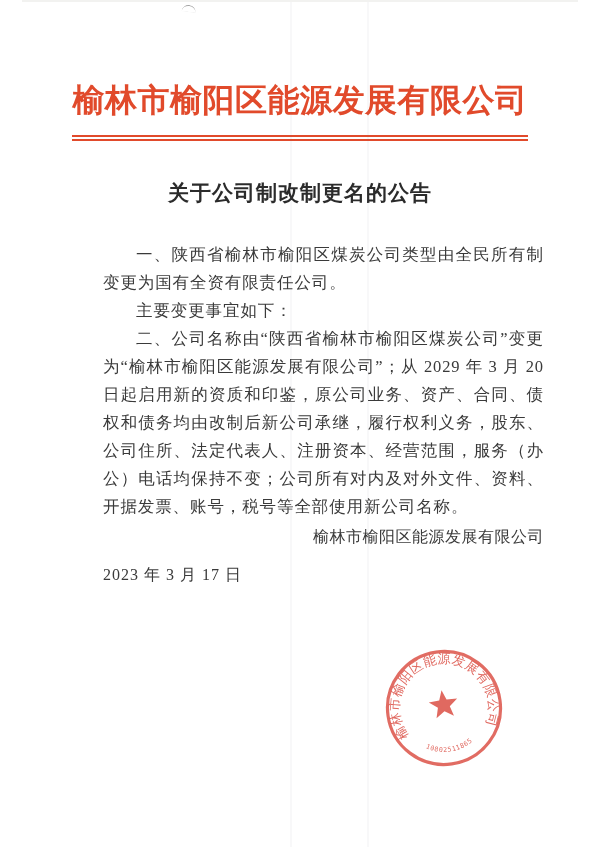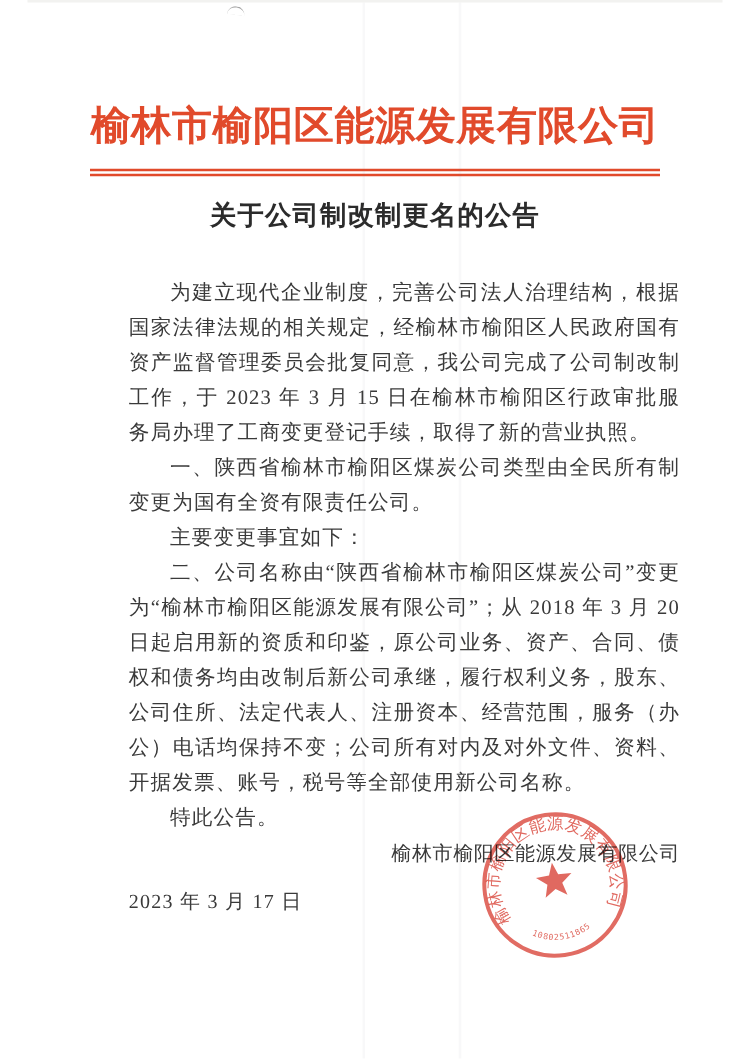--- a/index.html
+++ b/index.html
@@ -34,21 +34,21 @@
     color: var(--red);
   }
   .divider {
     width: 456px;
     margin: 9px auto 0 auto;
     height: 6px;
     border-top: 2px solid var(--red);
     border-bottom: 2px solid var(--red);
   }
   .doc-title {
-    margin-top: 17px;
+    margin-top: 38px;
     text-align: center;
     font-size: 21px;
     font-weight: bold;
     letter-spacing: 1px;
     color: #2b2b2b;
     font-family: Liberation Mono, monospace;
   }
   .content {
     width: 441px;
     margin: 34px 0 0 81px;
@@ -103,25 +103,23 @@
   <div class="scan-line b"></div>
   <div class="pen-mark"></div>
 
   <div class="letterhead">榆林市榆阳区能源发展有限公司</div>
 
   <div class="divider"></div>
 
   <div class="doc-title">关于公司制改制更名的公告</div>
 
   <div class="content">
-    <p>为建立现代企业制度，完善公司法人治理结构，根据国家法律法规的相关规定，经榆林市榆阳区人民政府国有资产监督管理委员会批复同意，我公司完成了公司制改制工作，于 2023 年 3 月 15 日在榆林市榆阳区行政审批服务局办理了工商变更登记手续，取得了新的营业执照。</p>
     <p>一、陕西省榆林市榆阳区煤炭公司类型由全民所有制变更为国有全资有限责任公司。</p>
     <p>主要变更事宜如下：</p>
-    <p>二、公司名称由“陕西省榆林市榆阳区煤炭公司”变更为“榆林市榆阳区能源发展有限公司”；从 2018 年 3 月 20 日起启用新的资质和印鉴，原公司业务、资产、合同、债权和债务均由改制后新公司承继，履行权利义务，股东、公司住所、法定代表人、注册资本、经营范围，服务（办公）电话均保持不变；公司所有对内及对外文件、资料、开据发票、账号，税号等全部使用新公司名称。</p>
-    <p>特此公告。</p>
+    <p>二、公司名称由“陕西省榆林市榆阳区煤炭公司”变更为“榆林市榆阳区能源发展有限公司”；从 2029 年 3 月 20 日起启用新的资质和印鉴，原公司业务、资产、合同、债权和债务均由改制后新公司承继，履行权利义务，股东、公司住所、法定代表人、注册资本、经营范围，服务（办公）电话均保持不变；公司所有对内及对外文件、资料、开据发票、账号，税号等全部使用新公司名称。</p>
   </div>
 
   <div class="signature-block">
     <div class="signature-company">榆林市榆阳区能源发展有限公司</div>
     <div class="signature-date">2023 年 3 月 17 日</div>
   </div>
 
   <svg class="seal" viewBox="0 0 120 120">
     <defs>
       <path id="sealTopArc" d="M 21 82.5 A 45 45 0 1 1 99 82.5" fill="none"></path>

